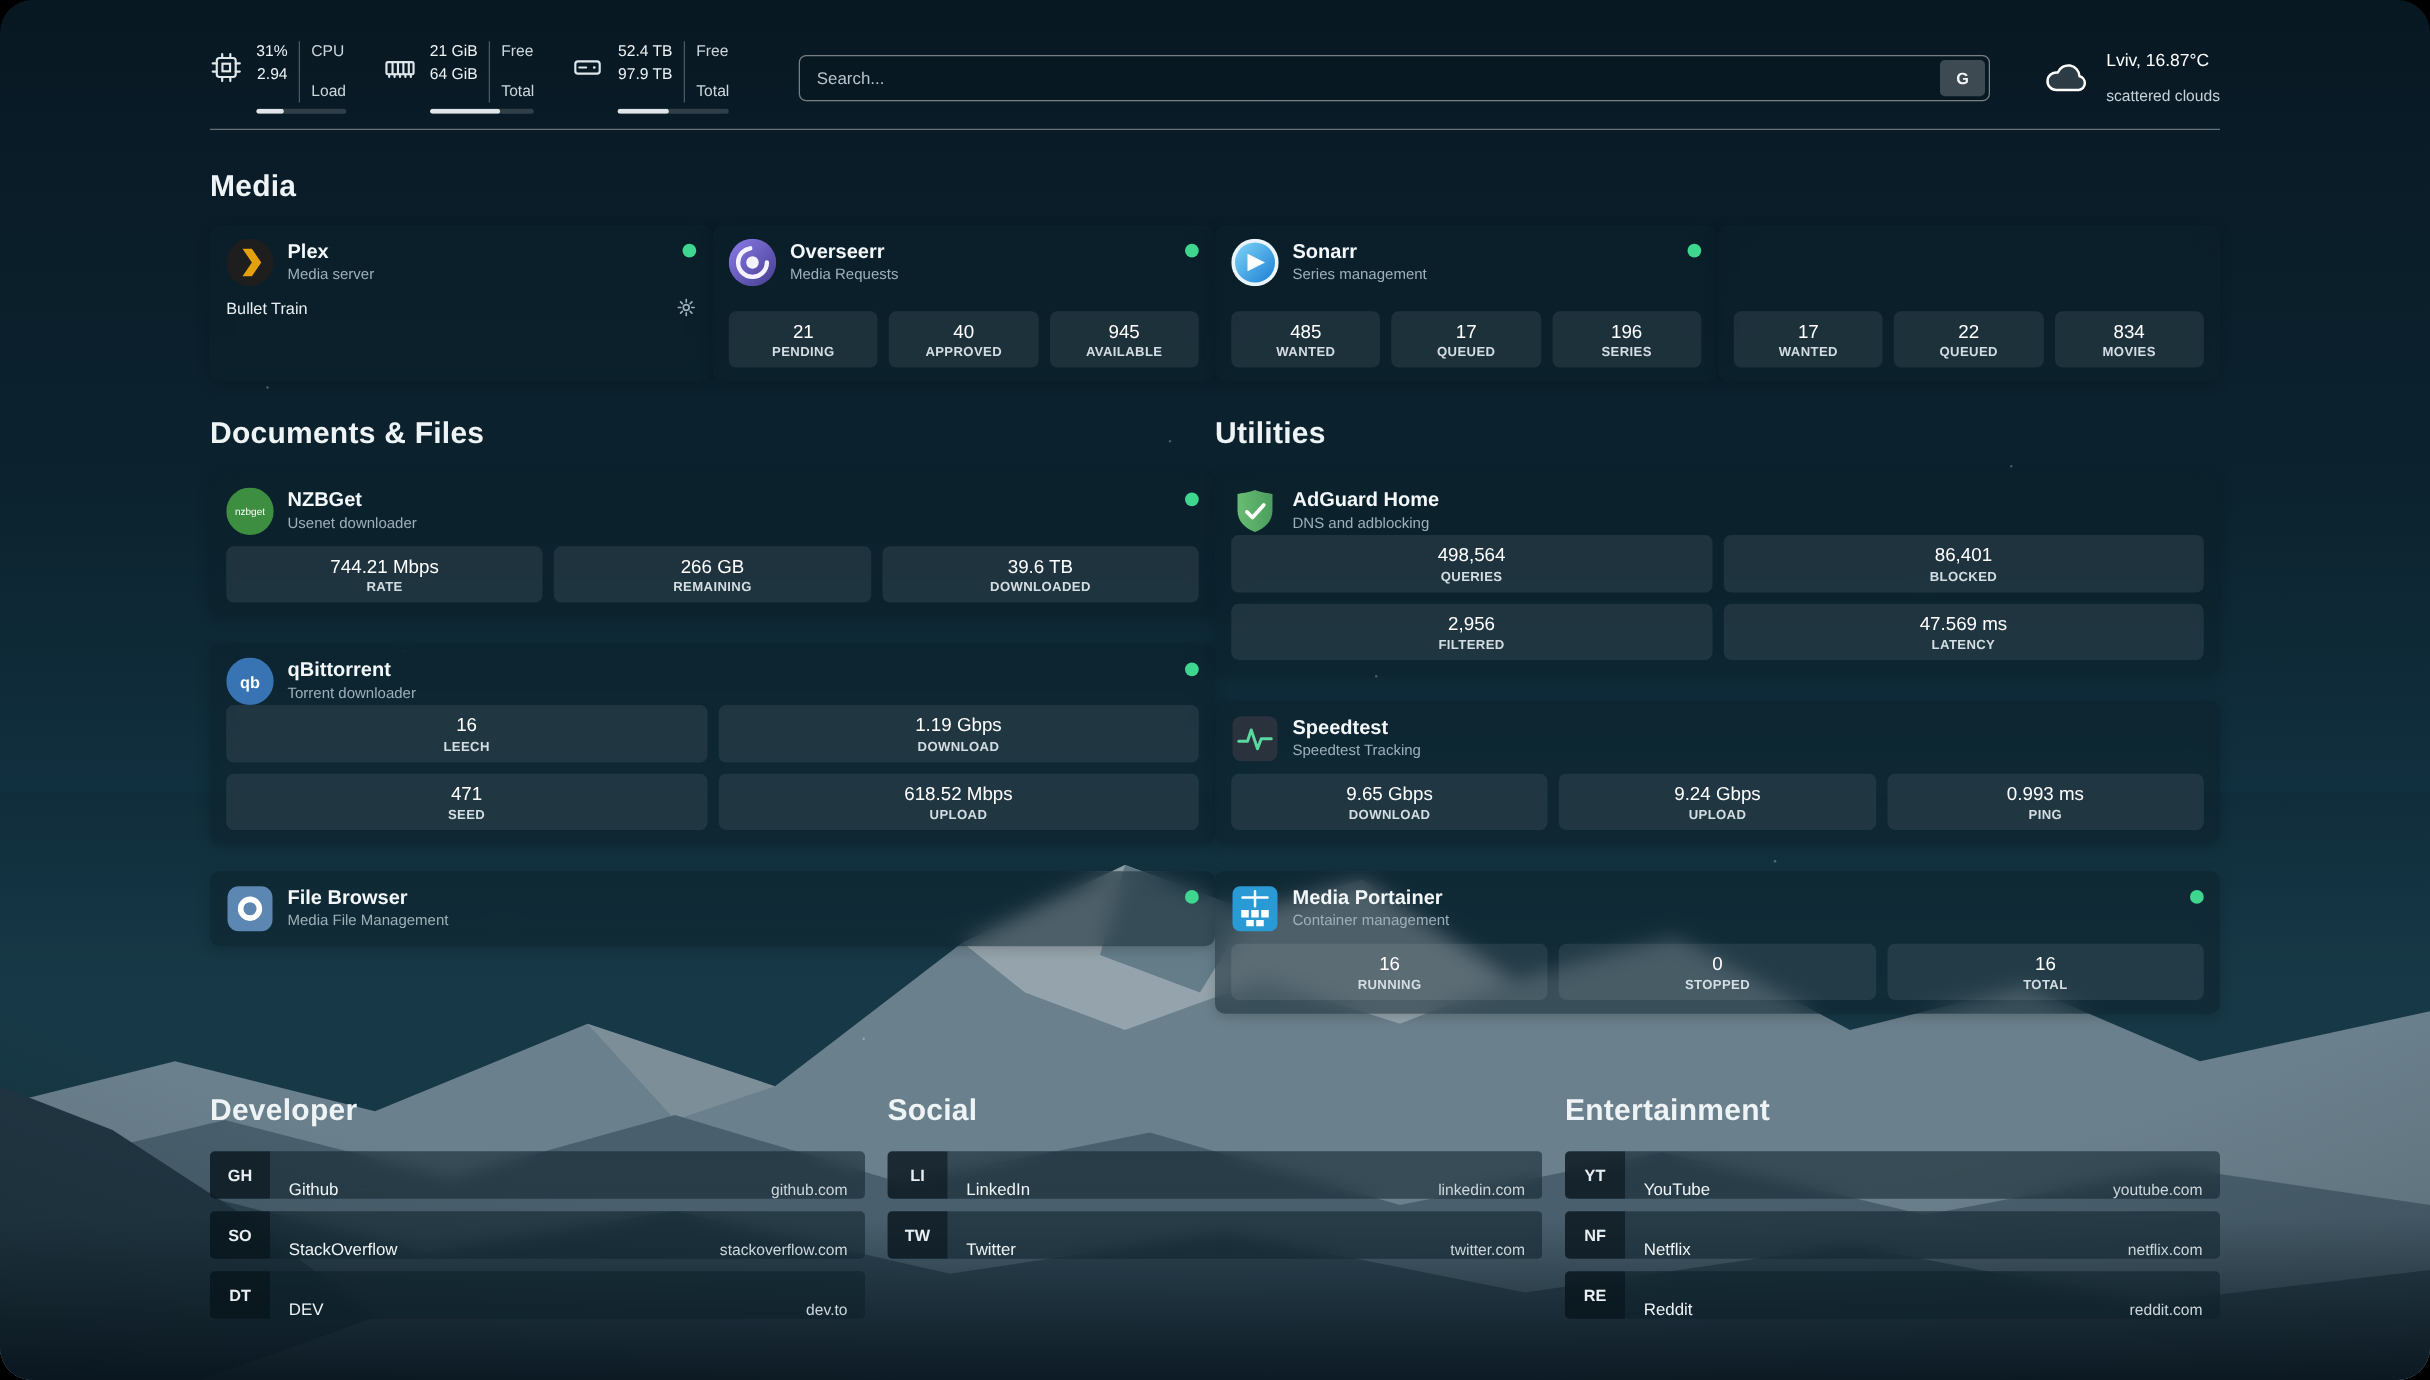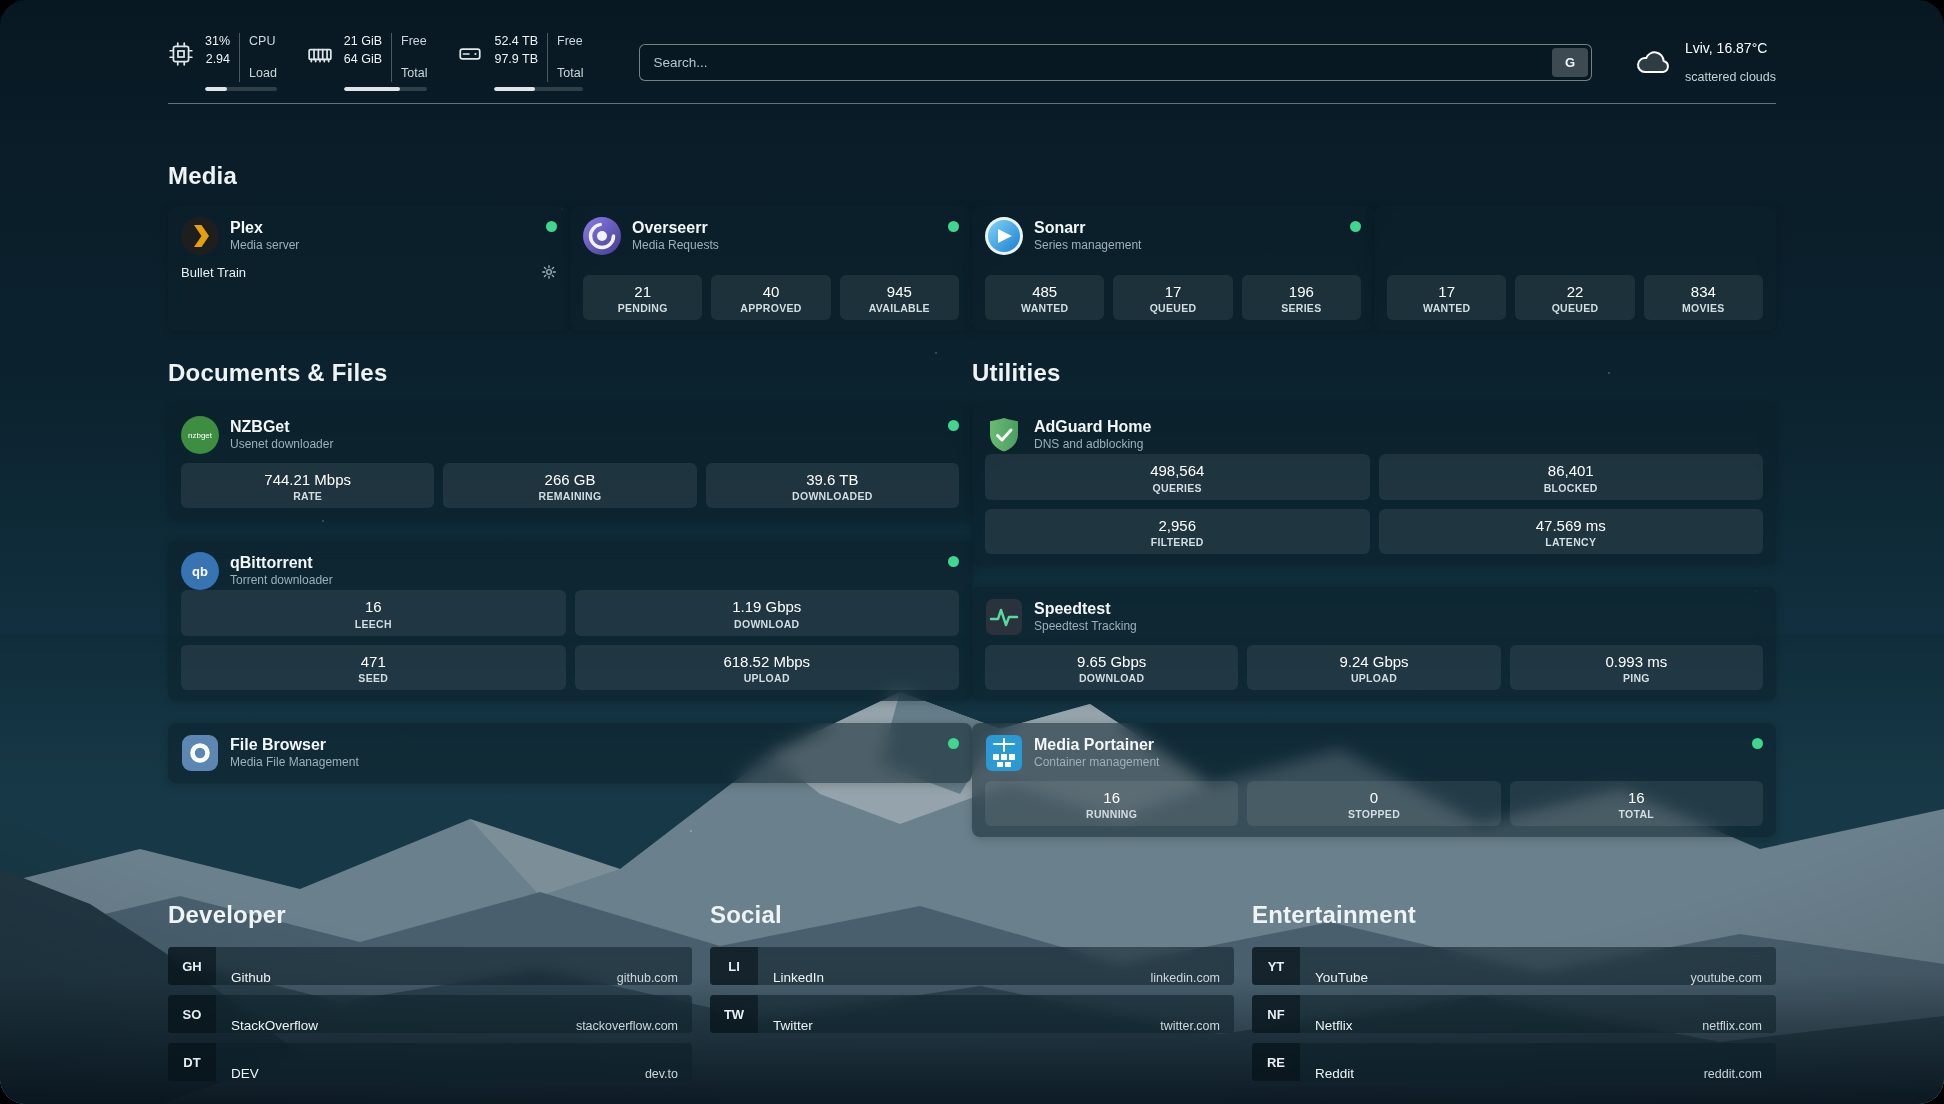--- a/index.html
+++ b/index.html
@@ -55,21 +55,21 @@
 
   .weather { display:flex; align-items:center; gap:13px; color:#fff; }
   .weather svg { width:38px; height:30px; display:block; }
   .weather-loc { font-size:14px; }
   .weather-sub { font-size:12.5px; color:#c6d1d7; margin-top:14px;text-align:right; }
 
   .divider { margin-top:15px; border-top:1px solid rgba(255,255,255,.38); }
 
   
   h2.section-title { font-size:24px; font-weight:600; color:#eef3f5; letter-spacing:.2px; }
-  .section-media { margin-top:58px; }
+  .section-media { margin-top:32px; }
   .section-media h2 { margin-bottom:16px; }
   .media-grid { display:grid; grid-template-columns:repeat(4,1fr); gap:0; align-items:stretch; }
 
   .card { background:rgba(12,33,43,.52); border-radius:8px; padding:11px 13px;
     display:flex; flex-direction:column; backdrop-filter:blur(8px);
     box-shadow:0 2px 10px rgba(0,0,0,.18); }
   .media-grid .card { min-height:125px; }
 
   .card-head { display:flex; align-items:center; gap:11px; }
   .svc-icon { width:38px; height:38px; flex:0 0 38px; }

